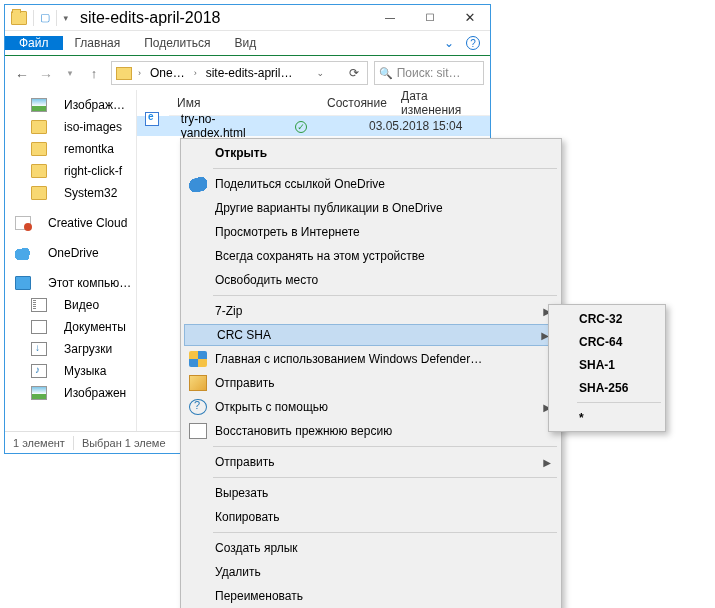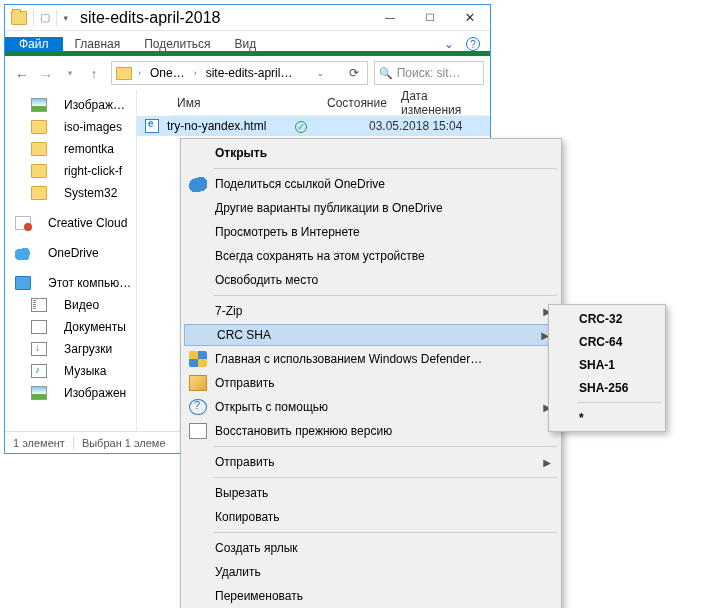--- a/index.html
+++ b/index.html
@@ -35,22 +35,22 @@
   .qat .folder-icon::before { content:""; position:absolute; top:-3px; left:0; width:7px; height:3px; background:#f8d872; border:1px solid #d6a93d; border-bottom:none; }
   .qat .sep { width:1px; height:16px; background:#e0e0e0; margin:0 2px; }
   .qat .chev { font-size:9px; color:#666; }
   .title-text { flex:1; padding-left:6px; font-size:16px; }
   .win-controls { display:flex; height:100%; }
   .win-controls div { width:40px; display:flex; align-items:center; justify-content:center; font-family:"Segoe UI Symbol",sans-serif; font-size:10px; color:#333; }
   .win-controls .close { font-size:13px; }
   .ribbon-tabs {
     height: 25px;
     display:flex;
-    align-items:flex-end;
-    border-bottom:5px solid #15803d;
+    align-items:center;
+    border-bottom:1px solid #15803d;
   }
   .ribbon-tabs .file-tab {
     background:#0078d7;
     color:#fff;
     padding:0 14px;
     display:flex; align-items:center;
     font-size:12px;
   }
   .ribbon-tabs .tab {
     padding:0 12px;
@@ -132,21 +132,21 @@
   .col-state { width:74px; }
   .col-date { flex:1; }
   .file-row {
     height:20px;
     display:flex;
     align-items:center;
     background:#cde8ff;
     font-size:12px;
   }
   .file-row .cell { padding:0 8px; }
-  .file-row .name-cell { width:150px; display:flex; align-items:flex-start; gap:8px; }
+  .file-row .name-cell { width:150px; display:flex; align-items:flex-start; gap:22px; }
   .file-row .state-cell { width:74px; color:#2e9b3e; }
   .file-row .date-cell { flex:1; color:#333; }
   .html-icon { width:14px; height:14px; border:1px solid #3a7bd5; background:#fff; position:relative; }
   .html-icon::after { content:"e"; position:absolute; left:2px; top:-2px; font-size:10px; font-weight:bold; color:#1e88e5; }
   .statusbar {
     height:22px;
     border-top:1px solid #e0e0e0;
     display:flex;
     align-items:center;
     padding:0 8px;

